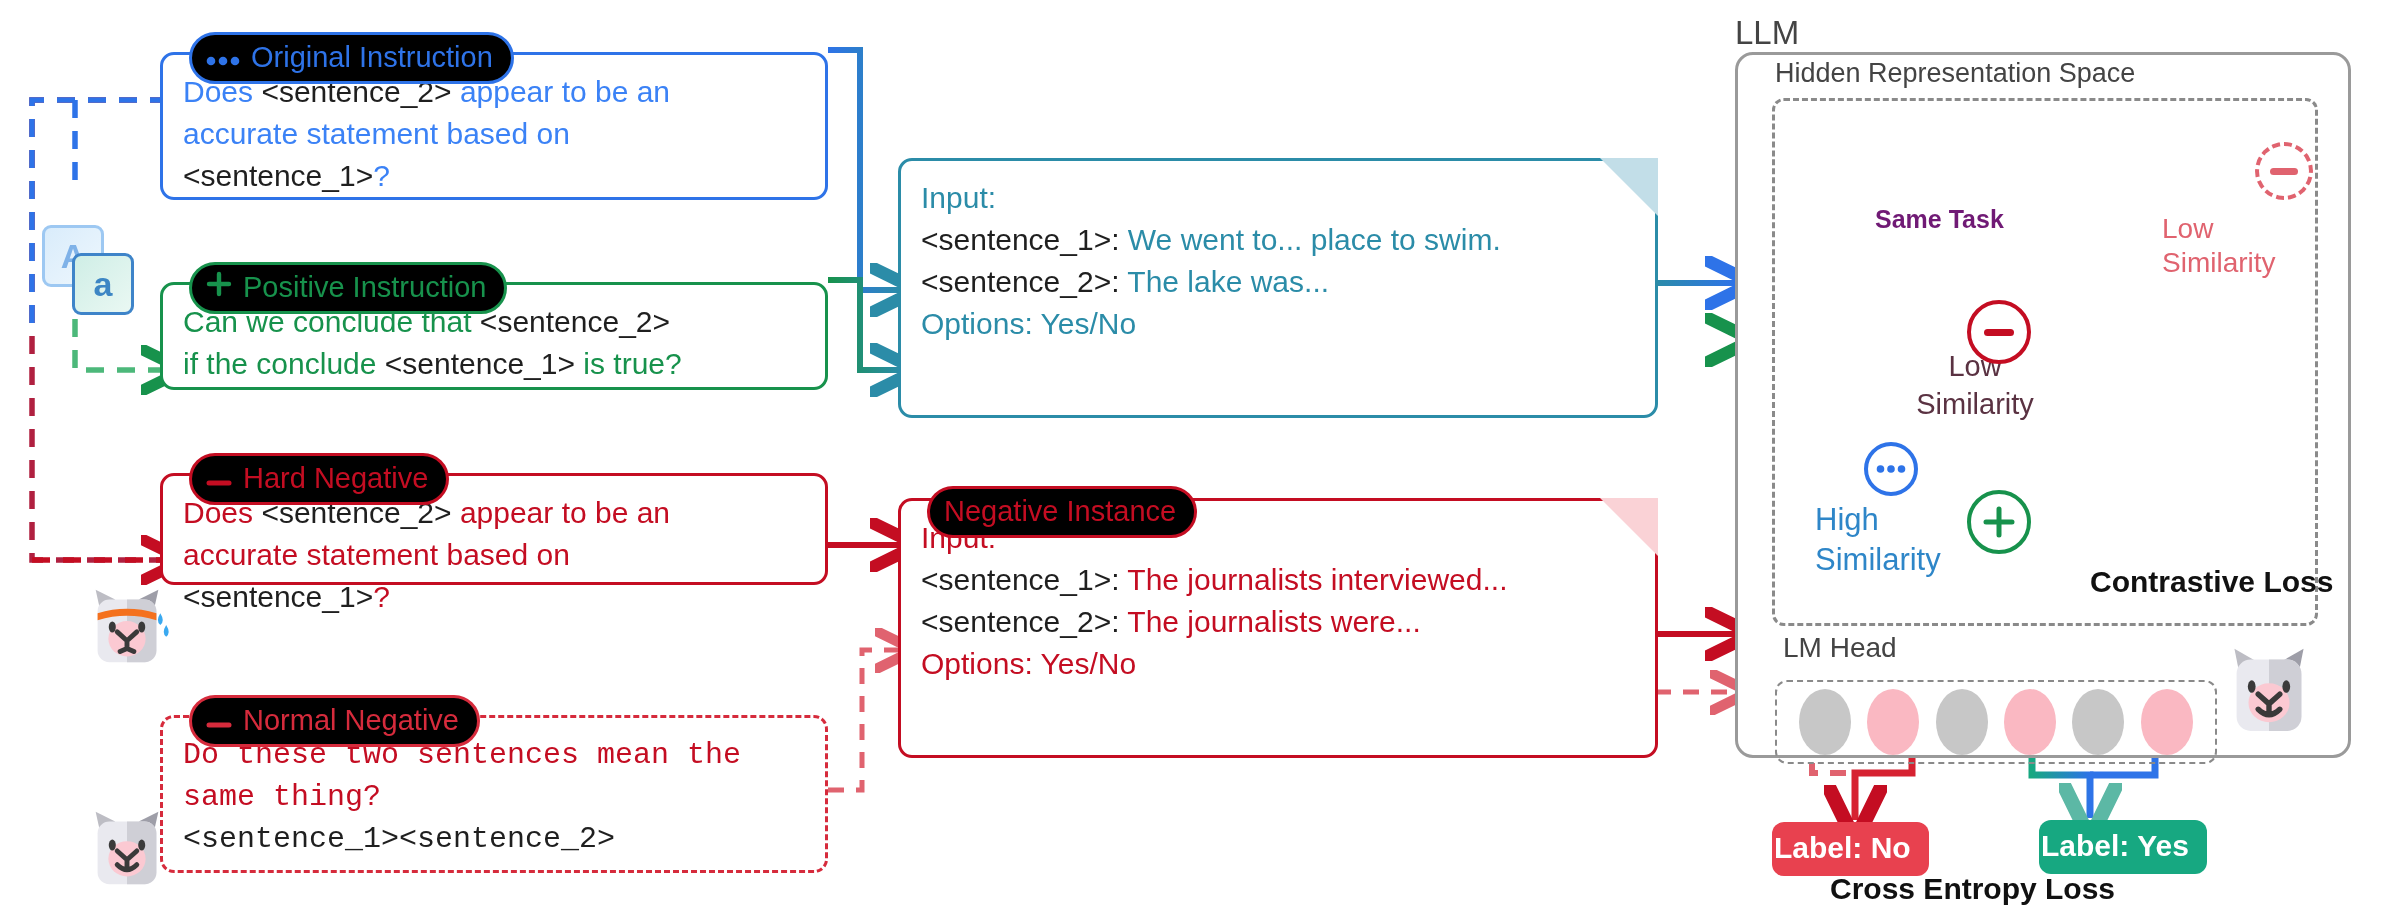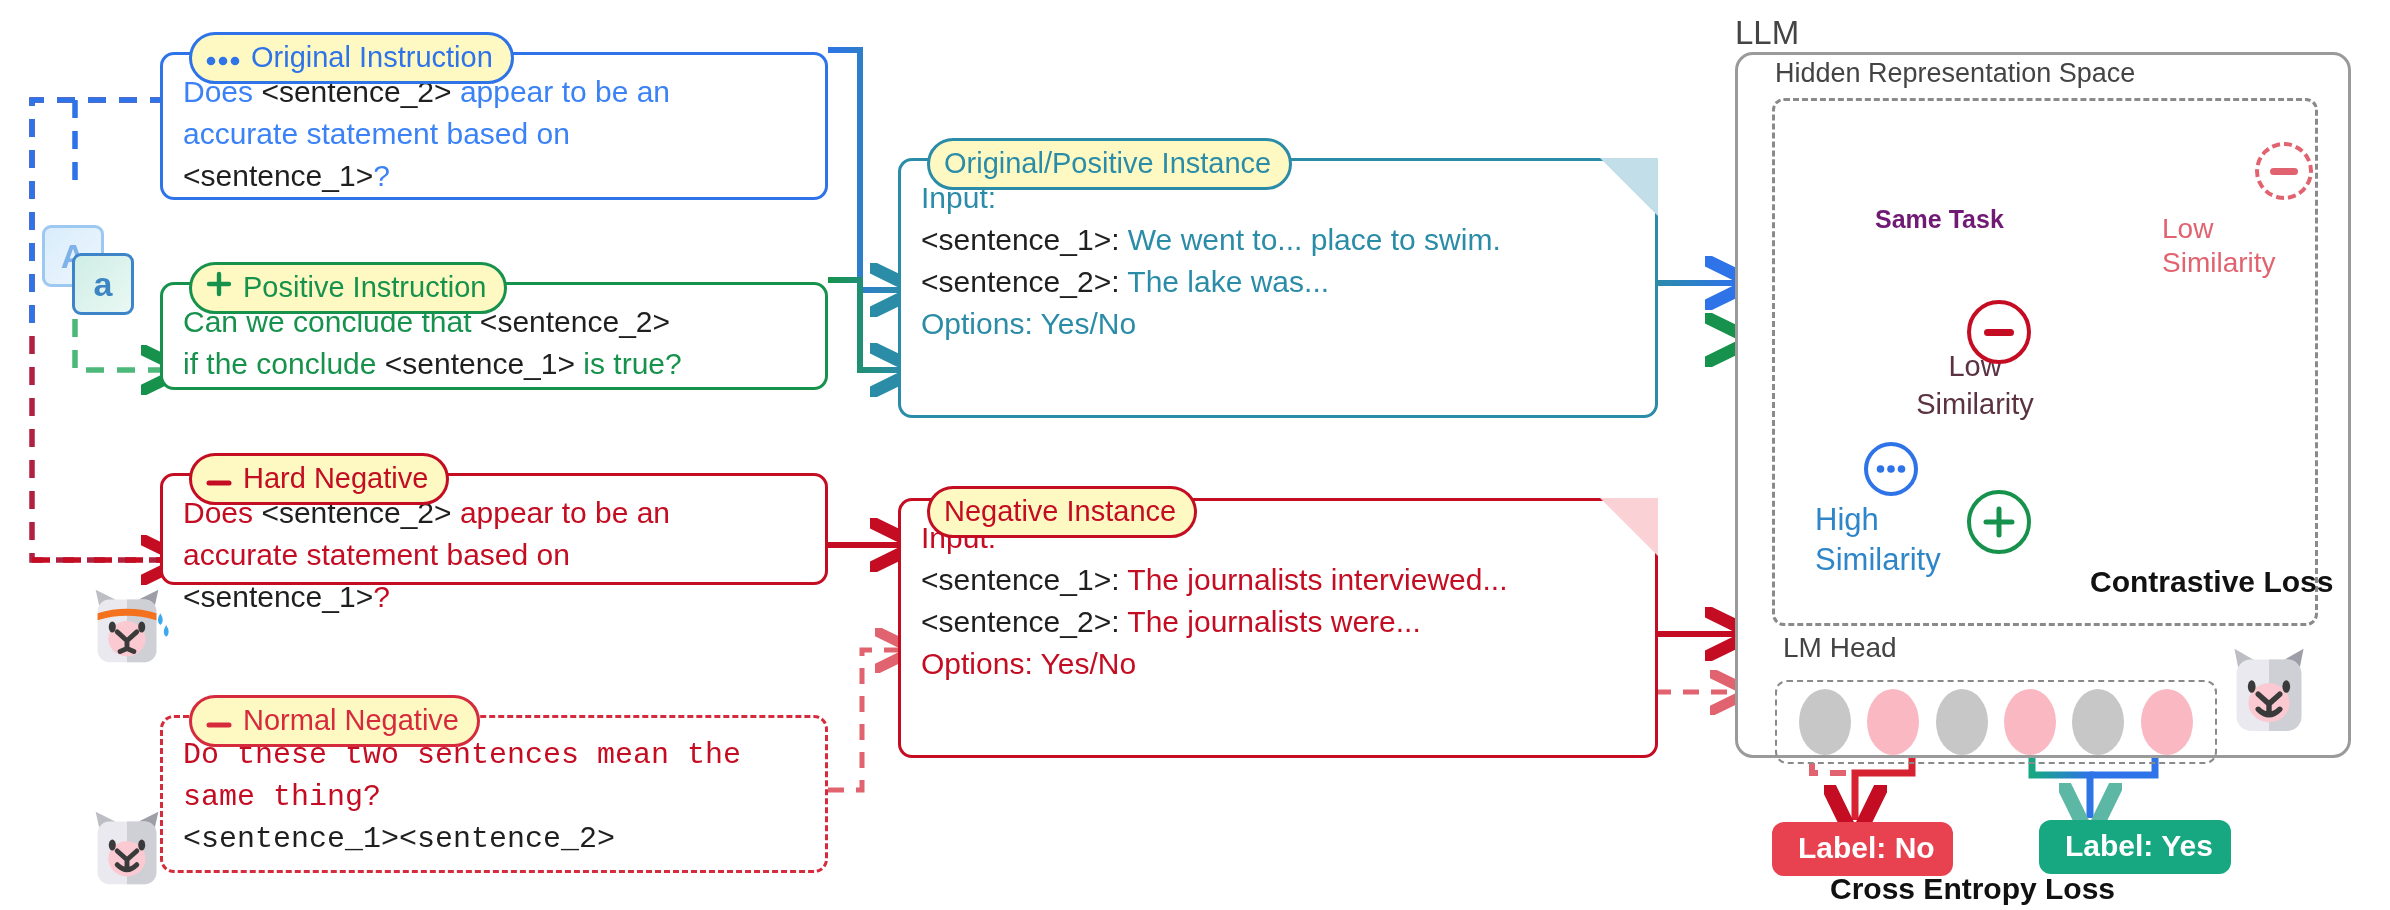--- a/index.html
+++ b/index.html
@@ -6,21 +6,21 @@
   html,body{margin:0;padding:0;background:#ffffff;}
   body{width:2390px;height:910px;position:relative;overflow:hidden;
        font-family:"Liberation Sans","DejaVu Sans",sans-serif;}
   #stage{position:absolute;left:0;top:0;width:2390px;height:910px;}
 
   .svg-layer{position:absolute;left:0;top:0;width:2390px;height:910px;pointer-events:none;}
 
   
   .card{position:absolute;box-sizing:border-box;background:#fff;border-radius:14px;}
   .card .title{
-    position:absolute;top:-23px;left:26px;background:#fef9c3;
+    position:absolute;top:-23px;left:26px;background:#000000;
     border-radius:30px;padding:3px 18px 5px 14px;font-size:29px;line-height:38px;
     white-space:nowrap;display:flex;align-items:center;gap:11px;
   }
   .card .body{padding:16px 20px 14px 20px;font-size:30px;line-height:42px;}
   .slot{color:#1f1f1f;font-weight:500;}
 
   
   .blue   {border:3.5px solid #2e73e8;}
   .blue   .title{border:3.5px solid #2e73e8;color:#2e73e8;}
   .blue   .body{color:#3b82f6;}
@@ -43,21 +43,21 @@
   .crimson .body{color:#c40d22;}
 
   .fold{position:absolute;top:-3px;right:-3px;width:0;height:0;}
   .fold.teal-f{border-left:58px solid transparent;border-top:58px solid #c2dee8;}
   .fold.red-f {border-left:58px solid transparent;border-top:58px solid #fad2d6;}
 
   .glyph{display:inline-block;font-weight:700;}
 
   
   .pill{position:absolute;border-radius:12px;color:#fff;font-size:30px;font-weight:700;
-        padding:9px 18px 11px 26px;white-space:nowrap;box-sizing:border-box;}
+        padding:9px 18px 11px 2px;white-space:nowrap;box-sizing:border-box;}
 
   .plain{position:absolute;white-space:nowrap;}
 
   
   #llm-panel{position:absolute;border:3px solid #9a9a9a;border-radius:18px;background:#fff;}
   #hidden-space{position:absolute;border:3px dashed #8a8a8a;border-radius:12px;}
   #lm-head-box{position:absolute;border:2.5px dashed #8a8a8a;border-radius:12px;
                display:flex;align-items:center;justify-content:space-around;}
   .tok{width:52px;height:66px;border-radius:50%;}
   .tok.grey{background:#c7c7c7;}
@@ -248,23 +248,20 @@
     </div>
     <div class="body">
       <span>Do these two sentences mean the</span><br>
       <span>same thing?</span><br>
       <span class="slot">&lt;sentence_1&gt;</span><span class="slot">&lt;sentence_2&gt;</span>
     </div>
   </div>
 
   <div class="card teal" style="left:898px;top:158px;width:760px;height:260px;">
     <div class="fold teal-f"></div>
-    <div class="title">
-      <span>Original/Positive Instance</span>
-    </div>
     <div class="body">
       <span>Input:</span><br>
       <span class="slot">&lt;sentence_1&gt;:</span><span> We went to... place to swim.</span><br>
       <span class="slot">&lt;sentence_2&gt;:</span><span> The lake was...</span><br>
       <span>Options: Yes/No</span>
     </div>
   </div>
 
   <div class="card crimson" style="left:898px;top:498px;width:760px;height:260px;">
     <div class="fold red-f"></div>

